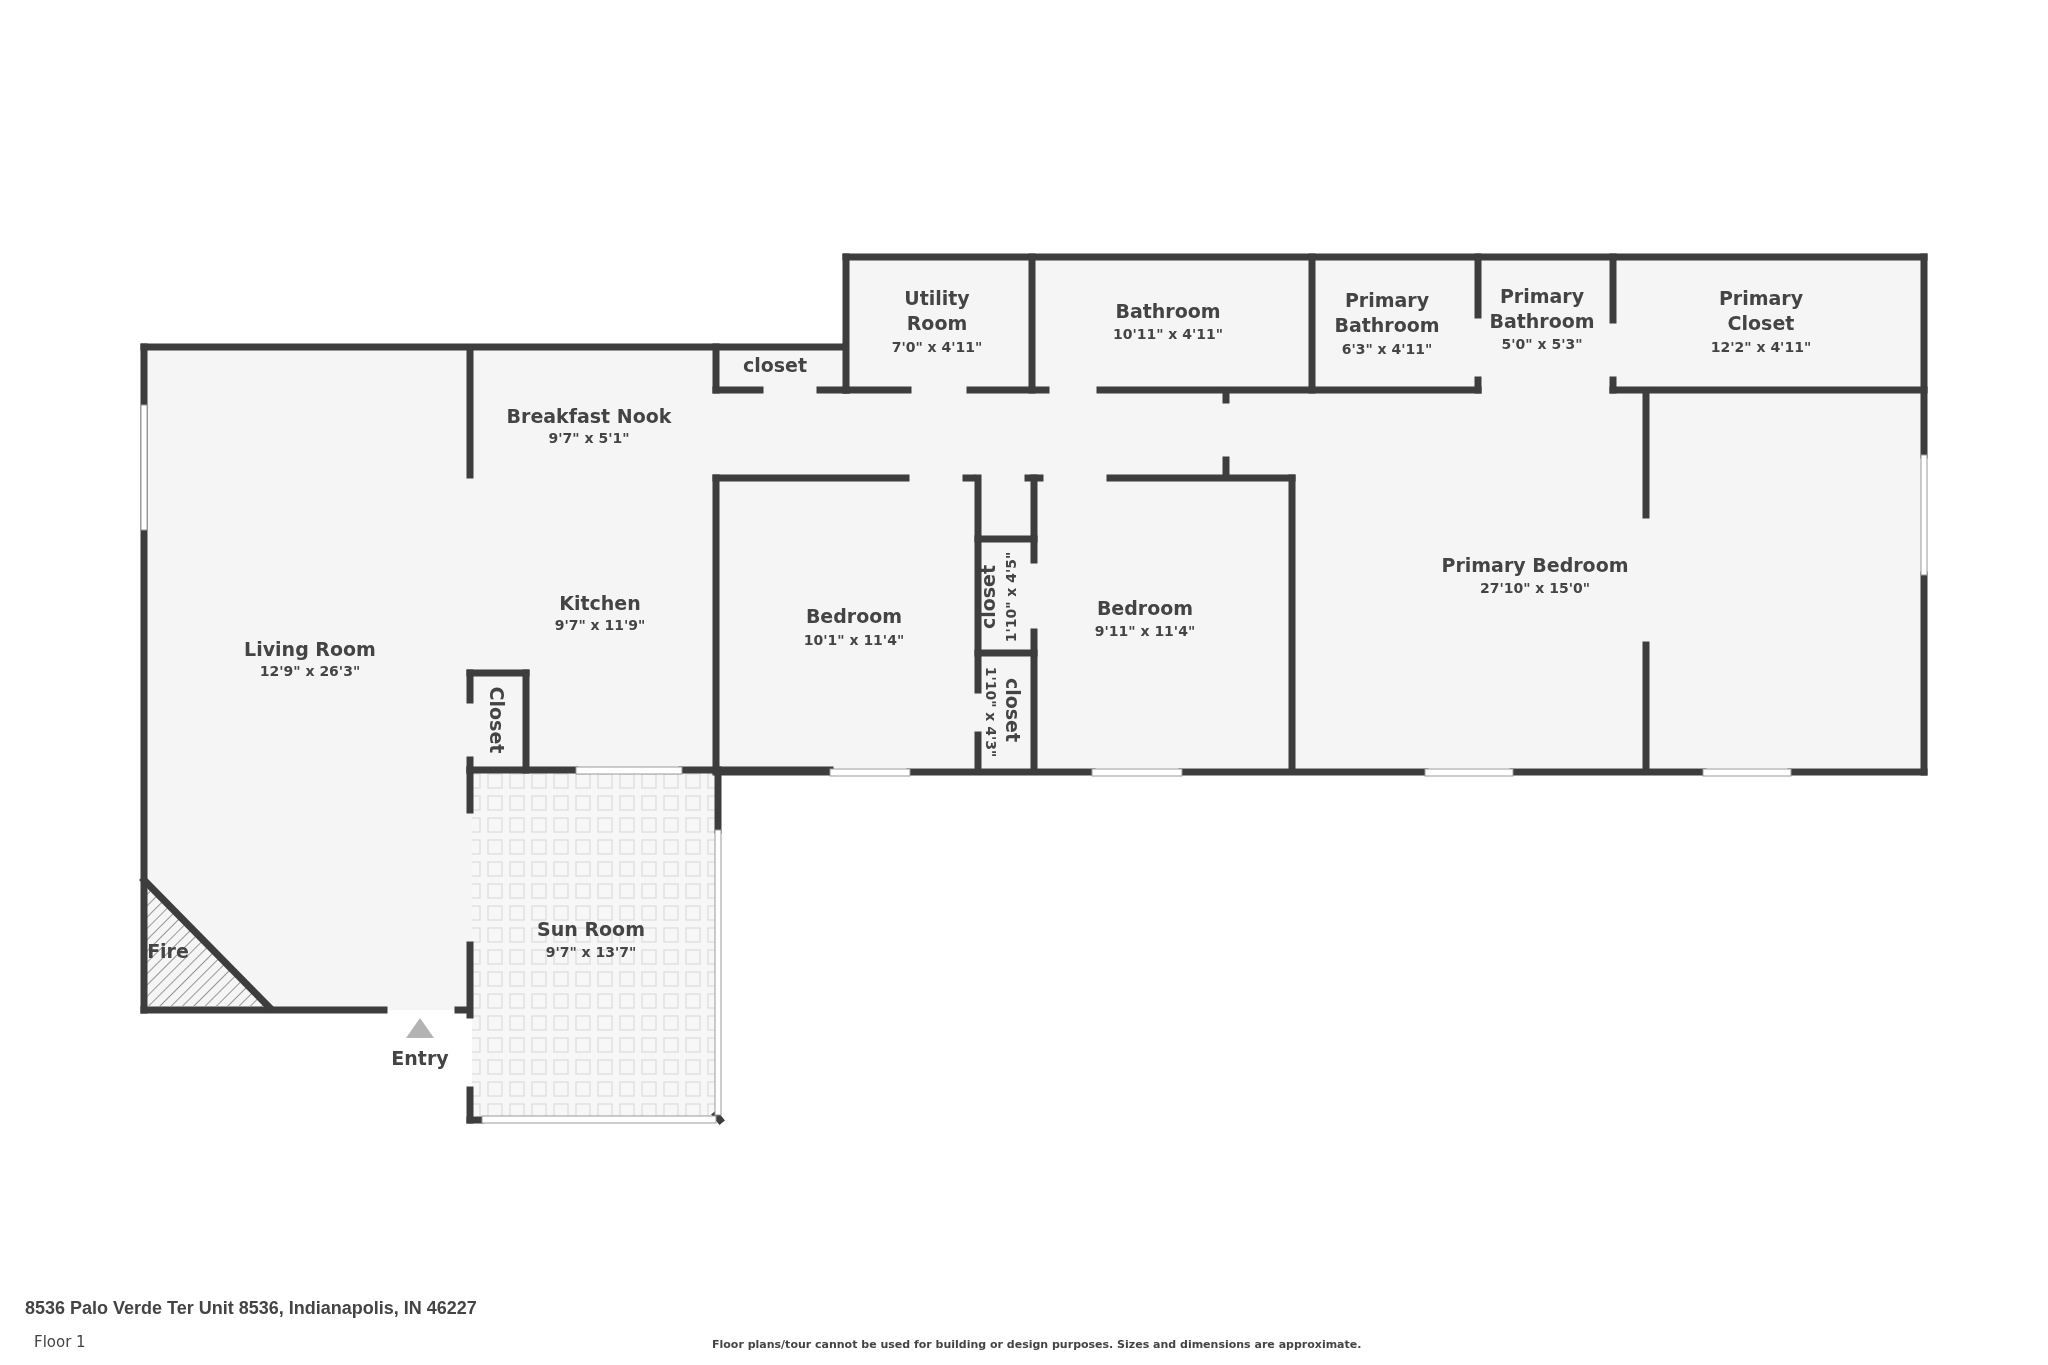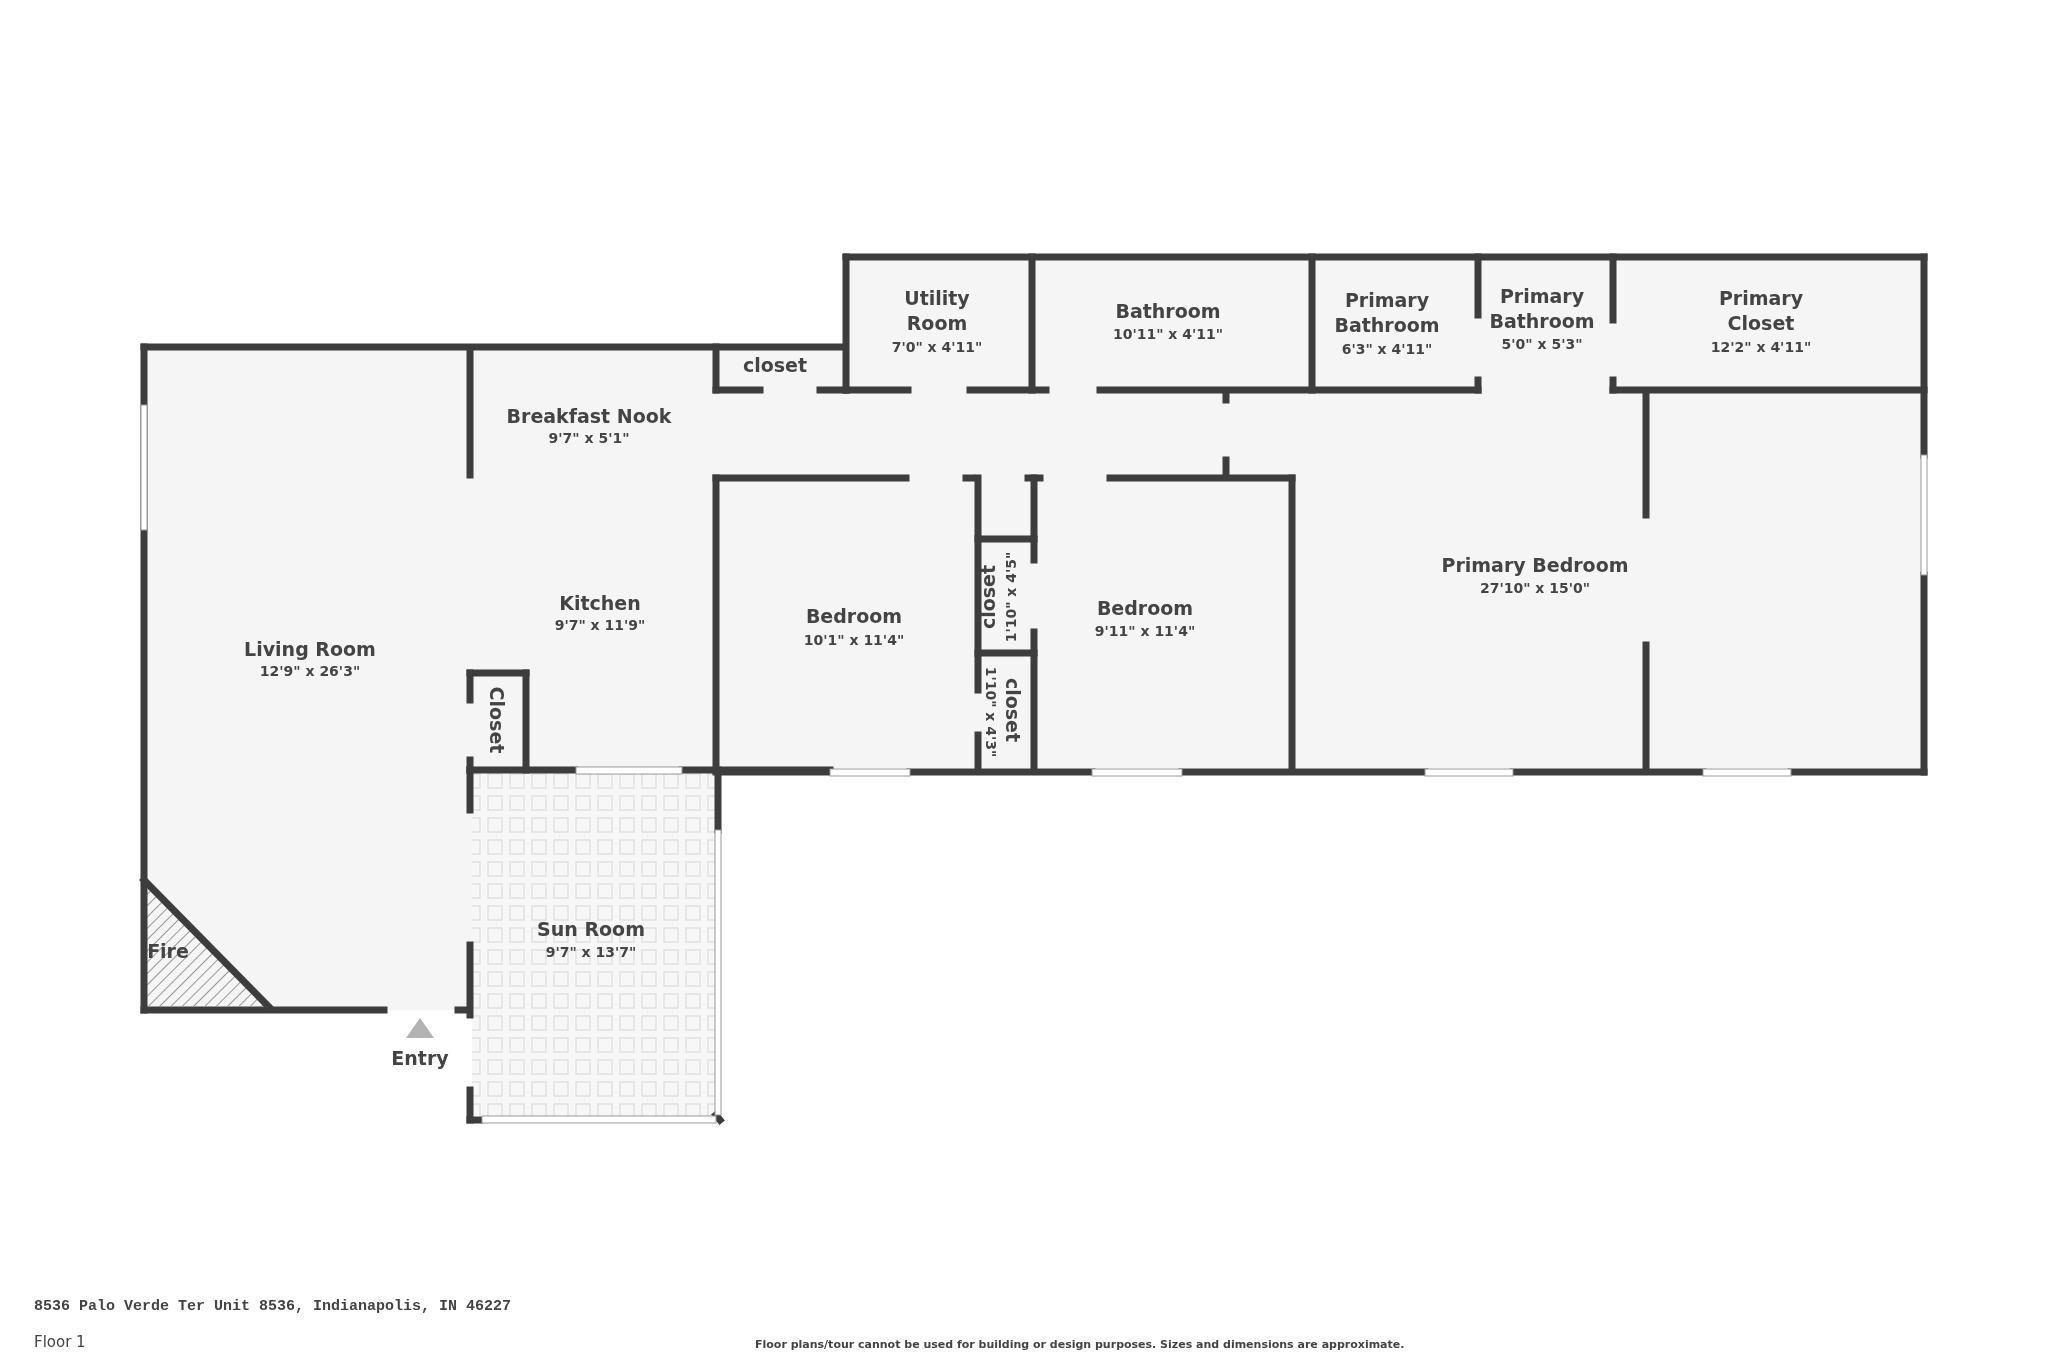--- a/index.html
+++ b/index.html
@@ -1,22 +1,22 @@
 <!DOCTYPE html>
 <html><head>
 <meta charset="utf-8">
 <style>
   html, body { margin:0; padding:0; background:#ffffff; }
   body { width:2048px; height:1365px; position:relative; overflow:hidden; font-family:"DejaVu Sans", sans-serif; }
   svg { position:absolute; left:0; top:0; }
   .room-name { font-family:"DejaVu Sans", sans-serif; font-weight:bold; font-size:19px; fill:#444444; }
   .room-dim { font-family:"DejaVu Sans", sans-serif; font-weight:bold; font-size:14px; fill:#444444; }
-  .footer-address { position:absolute; left:34px; top:1298px; font-family:Liberation Mono, monospace; font-weight:bold; font-size:15px; color:#444; }
+  .footer-address { position:absolute; left:25px; top:1298px; font-family:Liberation Sans, sans-serif; font-weight:bold; font-size:18px; color:#444; }
   .footer-floor { position:absolute; left:34px; top:1333px; font-family:"DejaVu Sans", sans-serif; font-weight:normal; font-size:15px; color:#444; }
-  .footer-disclaimer { position:absolute; left:712px; top:1338px; font-family:"DejaVu Sans", sans-serif; font-weight:bold; font-size:11px; color:#444;margin-left:43px; }
+  .footer-disclaimer { position:absolute; left:712px; top:1338px; font-family:"DejaVu Sans", sans-serif; font-weight:bold; font-size:11px; color:#444; }
 </style>
 </head>
 <body>
 
 <svg width="2048" height="1365" viewBox="0 0 2048 1365">
   <defs>
     <pattern id="tile" width="22" height="22" patternUnits="userSpaceOnUse">
       <rect width="22" height="22" fill="#f7f7f7"></rect>
       <rect x="4" y="4" width="14" height="14" fill="none" stroke="#dcdcdc" stroke-width="1.2"></rect>
     </pattern>

